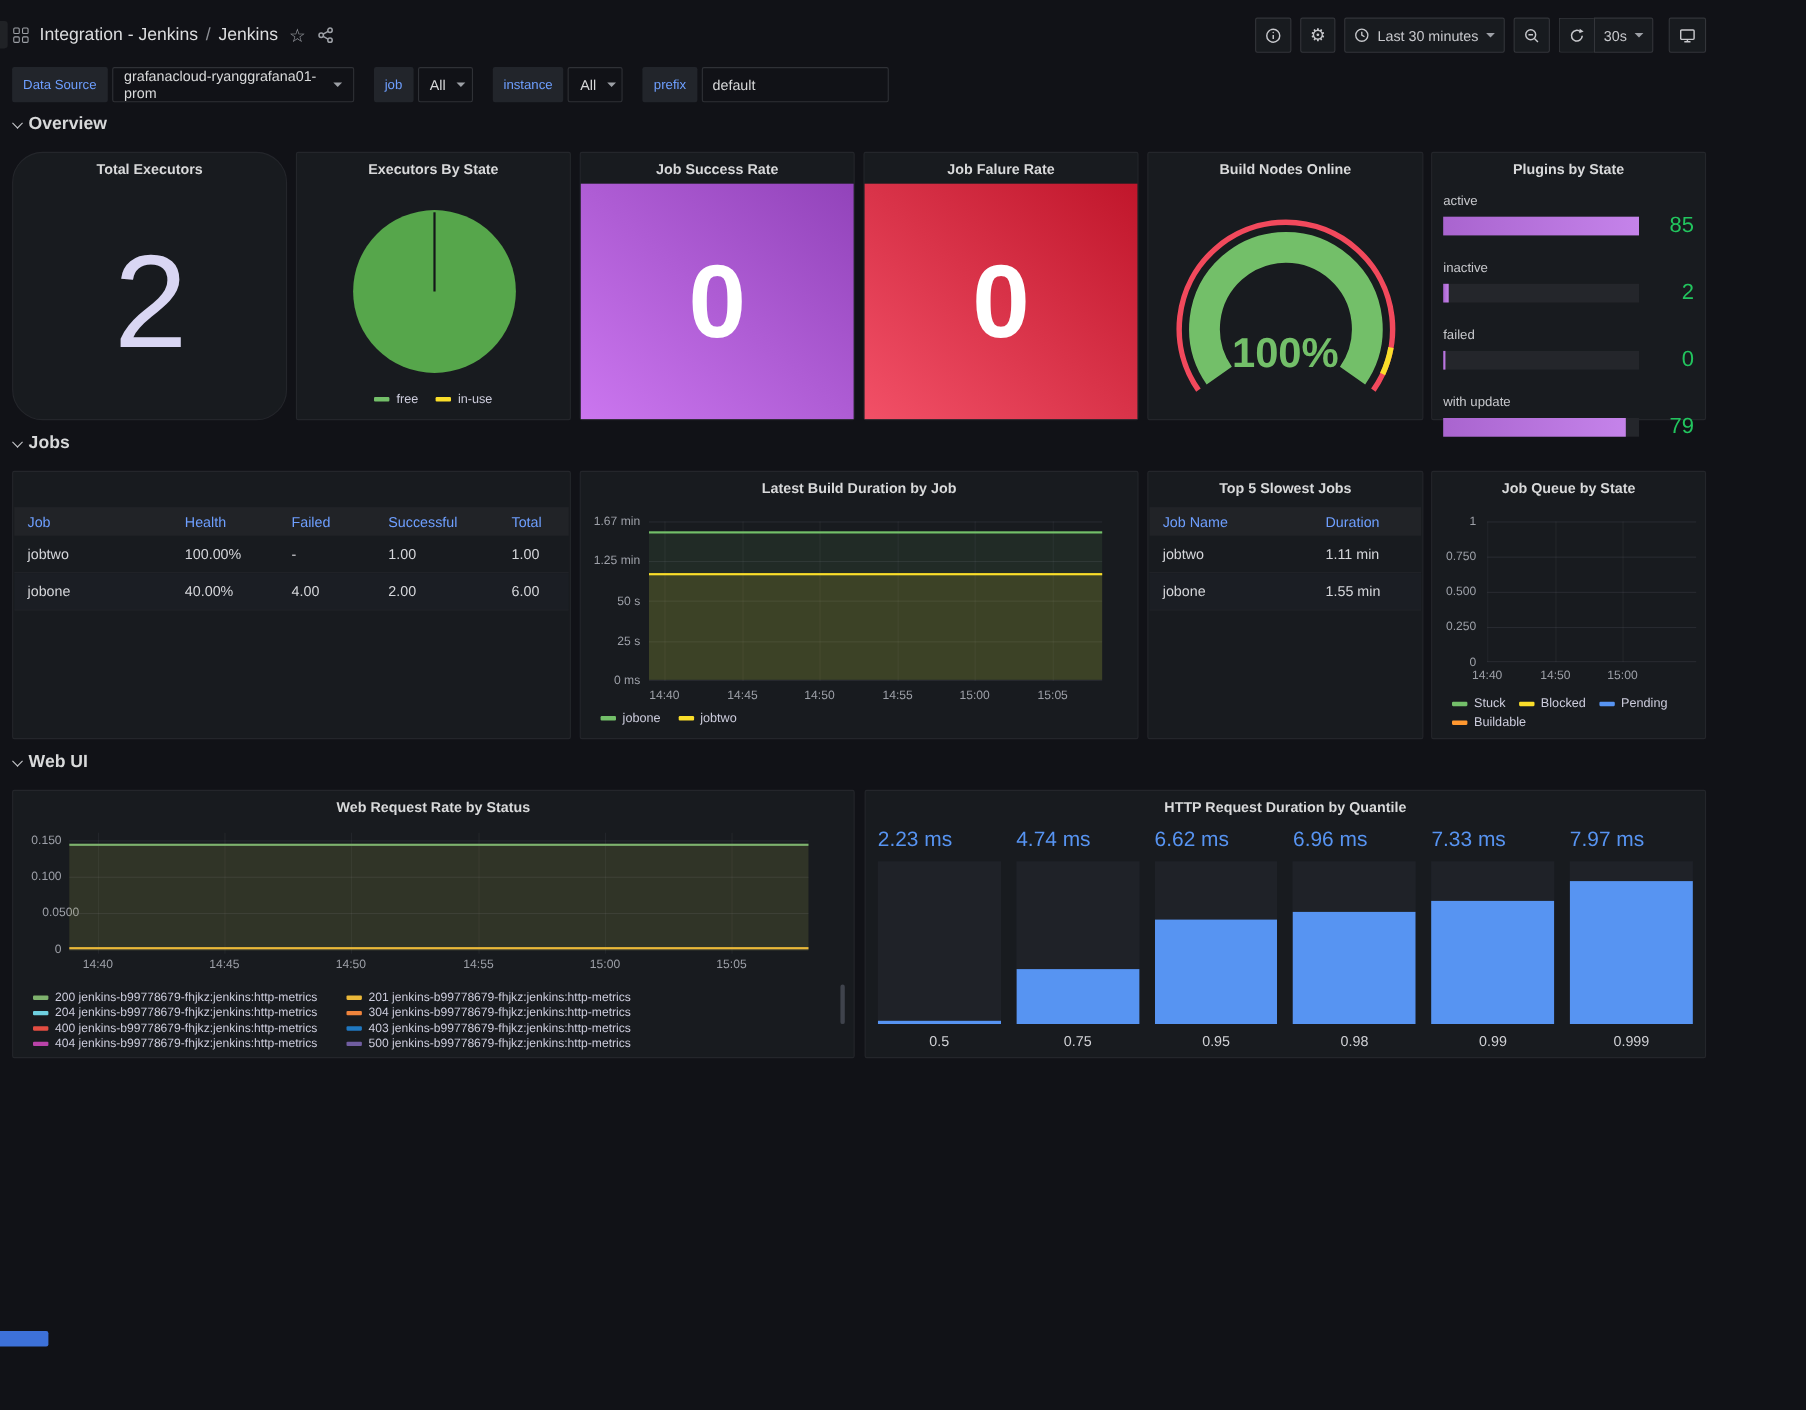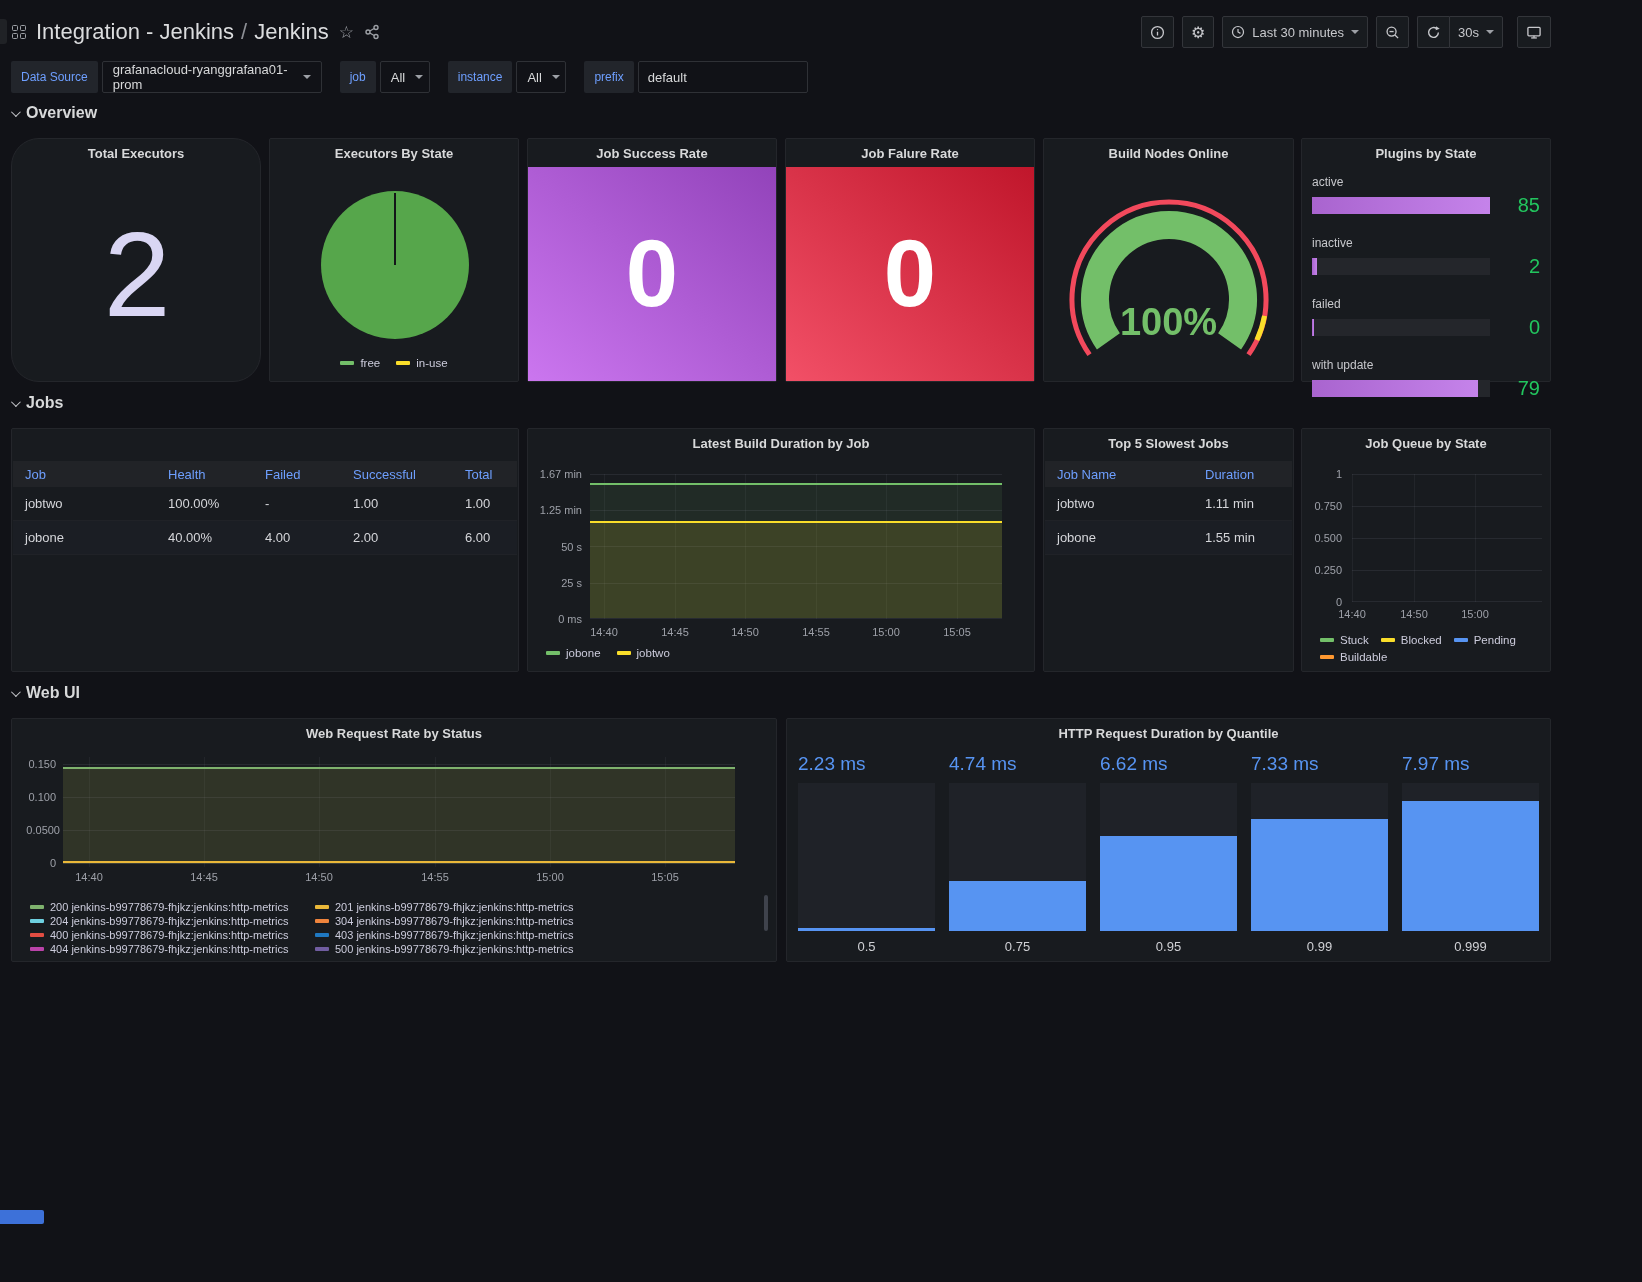--- a/index.html
+++ b/index.html
@@ -5,21 +5,21 @@
   * { margin:0; padding:0; box-sizing:border-box; }
   html,body { background:#111217; font-family:"Liberation Sans", sans-serif; }
   .screen { position:relative; width:1642px; height:1282px; background:#111217; overflow:hidden; color:#d8d9da; }
 
   
   .topbar { position:absolute; top:0; left:0; right:0; height:62px; }
   .topbar-left { position:absolute; left:12px; top:16px; height:32px; display:flex; align-items:center; gap:10px; }
   .sliver { position:absolute; left:0; top:19px; width:7px; height:25px; background:#202226; border-radius:0 3px 3px 0; }
   .grid-icon { display:grid; grid-template-columns:6px 6px; grid-template-rows:6px 6px; gap:2px; }
   .grid-icon i { background:none; border:1.5px solid #9da0a6; border-radius:1.5px; display:block; }
-  .dash-title { font-size:22px; font-weight:500; color:#dbdcde; display:flex; gap:7px; align-items:center; }
+  .dash-title { font-size:16px; font-weight:500; color:#dbdcde; display:flex; gap:7px; align-items:center; }
   .dash-title .sep { color:#8e9096; }
   .icon-btn-plain { background:none; border:none; color:#9da0a6; font-size:17px; line-height:1; cursor:pointer; display:flex; align-items:center; }
   .topbar-right { position:absolute; right:91px; top:16px; display:flex; gap:8px; align-items:center; }
   .tb-btn { height:32px; min-width:32px; background:#181b1f; border:1px solid #33353a; border-radius:2px; color:#c7c8cc; display:flex; align-items:center; justify-content:center; gap:7px; padding:0 8px; font-size:13px; font-family:inherit; cursor:pointer; }
   .tb-btn svg { flex:none; }
   .caret { width:0; height:0; border-left:4px solid transparent; border-right:4px solid transparent; border-top:4px solid #9da0a6; display:inline-block; }
 
   
   .filterbar { position:absolute; top:61px; left:11px; height:32px; display:flex; gap:4px; align-items:center; }
   .var-label { height:32px; display:flex; align-items:center; padding:0 10px; background:#22252b; border-radius:2px; color:#6e9fff; font-size:12px; font-weight:500; }
@@ -423,21 +423,21 @@
         <i style="background: rgb(255, 152, 48);"></i>
         <span>Buildable</span>
       </span>
     </div>
   </div>
 
   <div class="panel" style="left:11px;top:718px;width:766px;height:244px;">
     <div class="panel-title">Web Request Rate by Status</div>
     <span class="tick ytick" style="top:45px;left:0;width:44px;">0.150</span>
     <span class="tick ytick" style="top:78px;left:0;width:44px;">0.100</span>
-    <span class="tick ytick" style="top:111px;left:4px;width:44px;">0.0500</span>
+    <span class="tick ytick" style="top:111px;left:16px;width:44px;">0.0500</span>
     <span class="tick ytick" style="top:144px;left:0;width:44px;">0</span>
     <div class="plot" style="left:51px;top:38px;width:672px;height:110px;">
       <div class="gridh" style="top:7px;"></div>
         <div class="gridh" style="top:40px;"></div>
         <div class="gridh" style="top:73px;"></div>
         <div class="gridh" style="top:106px;"></div>
       <div class="gridv" style="left:26px;"></div>
         <div class="gridv" style="left:141px;"></div>
         <div class="gridv" style="left:256px;"></div>
         <div class="gridv" style="left:372px;"></div>
@@ -509,20 +509,27 @@
         <div class="qlabel">0.75</div>
       </div>
       <div class="qcol">
         <div class="qval" style="color: rgb(87, 148, 242);">6.62 ms</div>
         <div class="qbar">
             <div class="qfill" style="height: 64%; background: rgb(87, 148, 242);"></div>
           </div>
         <div class="qlabel">0.95</div>
       </div>
       <div class="qcol">
+        <div class="qval" style="color: rgb(87, 148, 242);">6.96 ms</div>
+        <div class="qbar">
+            <div class="qfill" style="height: 69%; background: rgb(87, 148, 242);"></div>
+          </div>
+        <div class="qlabel">0.98</div>
+      </div>
+      <div class="qcol">
         <div class="qval" style="color: rgb(87, 148, 242);">7.33 ms</div>
         <div class="qbar">
             <div class="qfill" style="height: 76%; background: rgb(87, 148, 242);"></div>
           </div>
         <div class="qlabel">0.99</div>
       </div>
       <div class="qcol">
         <div class="qval" style="color: rgb(87, 148, 242);">7.97 ms</div>
         <div class="qbar">
             <div class="qfill" style="height: 88%; background: rgb(87, 148, 242);"></div>

